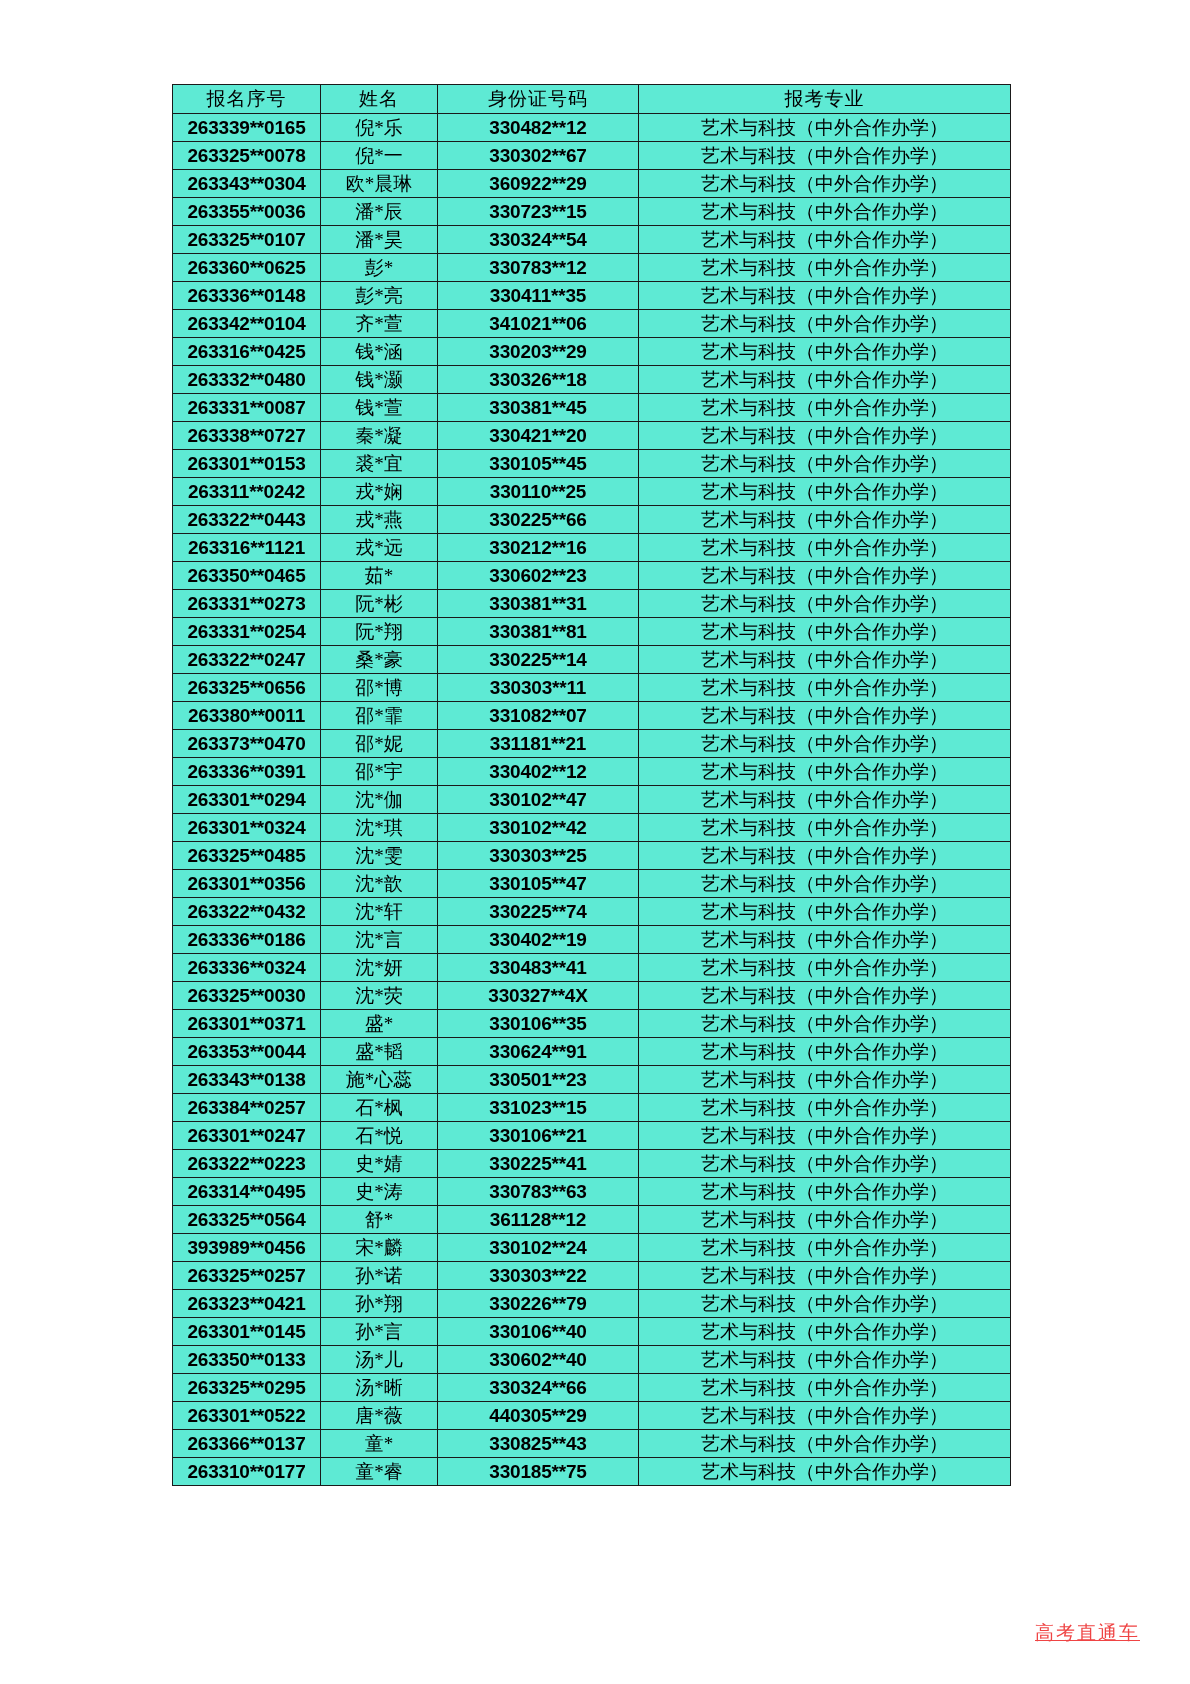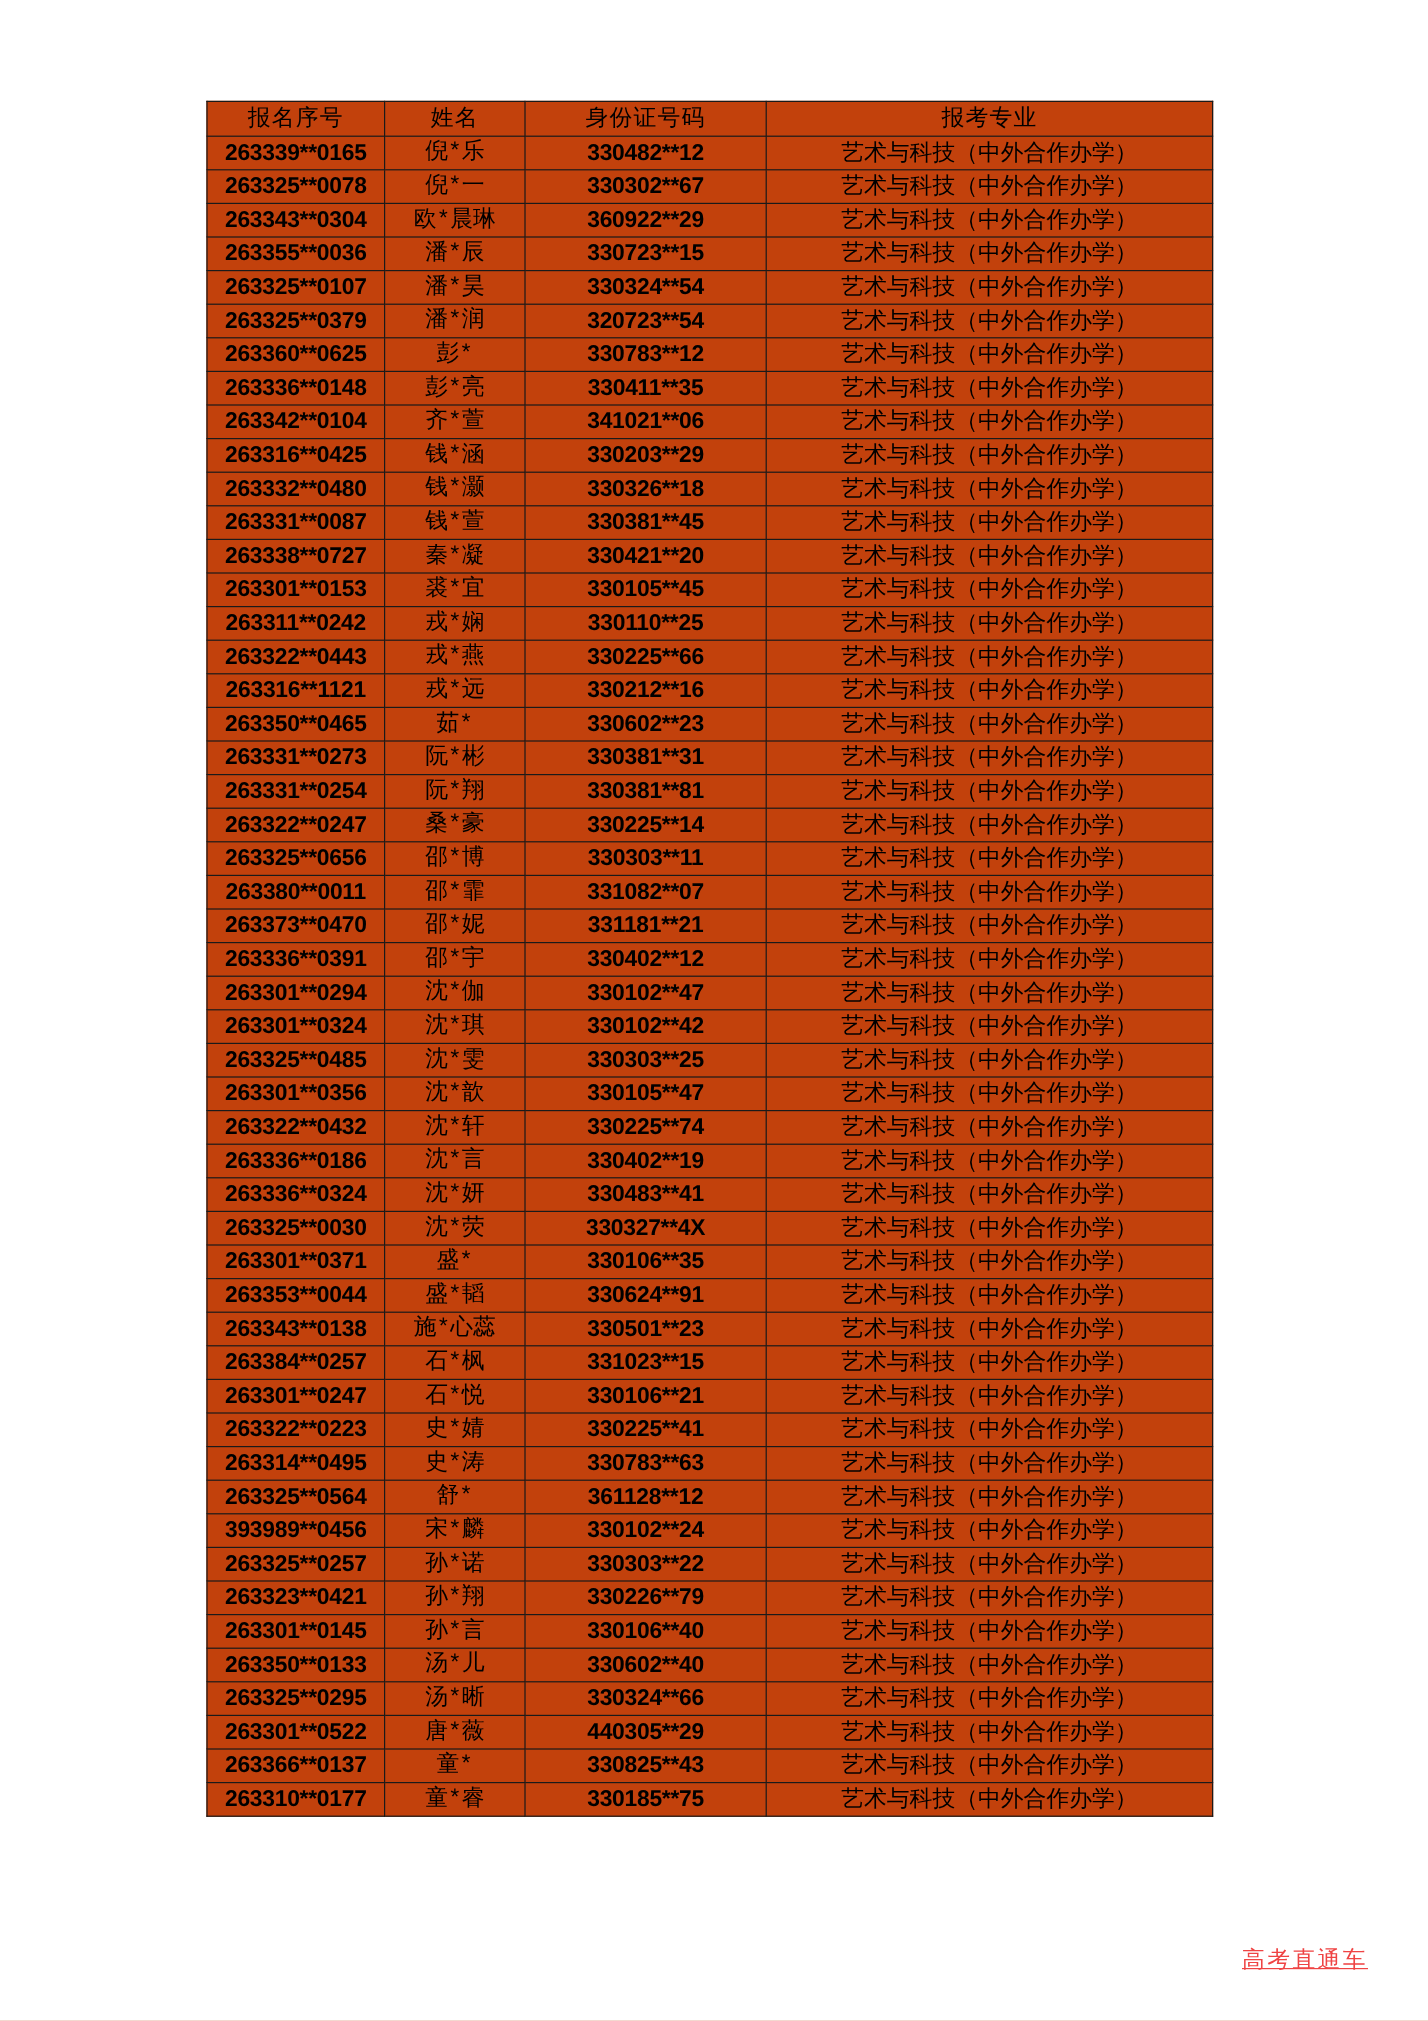--- a/index.html
+++ b/index.html
@@ -19,21 +19,21 @@
   .table-wrap{
     position:absolute;
     left:172px;
     top:84px;
     width:838px;
   }
   table.roster{
     border-collapse:collapse;
     width:838px;
     table-layout:fixed;
-    background:#c2410c;
+    background:#5eead4;
   }
   table.roster td,table.roster th{
     border:1.6px solid #1a1a1a;
     height:27px;
     line-height:27px;
     padding:0 2px;
     text-align:center;
     vertical-align:middle;
     color:#000;
     white-space:nowrap;
@@ -52,21 +52,21 @@
   .col-id{width:201px;}
   .col-major{width:372px;}
 
   td.c-seq{
     font-family:"Liberation Sans","DejaVu Sans",sans-serif;
     font-size:19px;
     font-weight:700;
     letter-spacing:-0.2px;
   }
   td.c-name{
-    font-family:Liberation Mono, monospace;
+    font-family:Liberation Serif, serif;
     font-size:19px;
     letter-spacing:0px;
   }
   td.c-id{
     font-family:"Liberation Sans","DejaVu Sans",sans-serif;
     font-size:19px;
     font-weight:600;
     letter-spacing:-0.2px;
   }
   td.c-major{
@@ -132,26 +132,20 @@
             <td class="c-id">330723**15</td>
             <td class="c-major">艺术与科技（中外合作办学）</td>
           </tr>
           <tr>
             <td class="c-seq">263325**0107</td>
             <td class="c-name">潘*昊</td>
             <td class="c-id">330324**54</td>
             <td class="c-major">艺术与科技（中外合作办学）</td>
           </tr>
           <tr>
-            <td class="c-seq">263325**0379</td>
-            <td class="c-name">潘*润</td>
-            <td class="c-id">320723**54</td>
-            <td class="c-major">艺术与科技（中外合作办学）</td>
-          </tr>
-          <tr>
             <td class="c-seq">263360**0625</td>
             <td class="c-name">彭*</td>
             <td class="c-id">330783**12</td>
             <td class="c-major">艺术与科技（中外合作办学）</td>
           </tr>
           <tr>
             <td class="c-seq">263336**0148</td>
             <td class="c-name">彭*亮</td>
             <td class="c-id">330411**35</td>
             <td class="c-major">艺术与科技（中外合作办学）</td>

